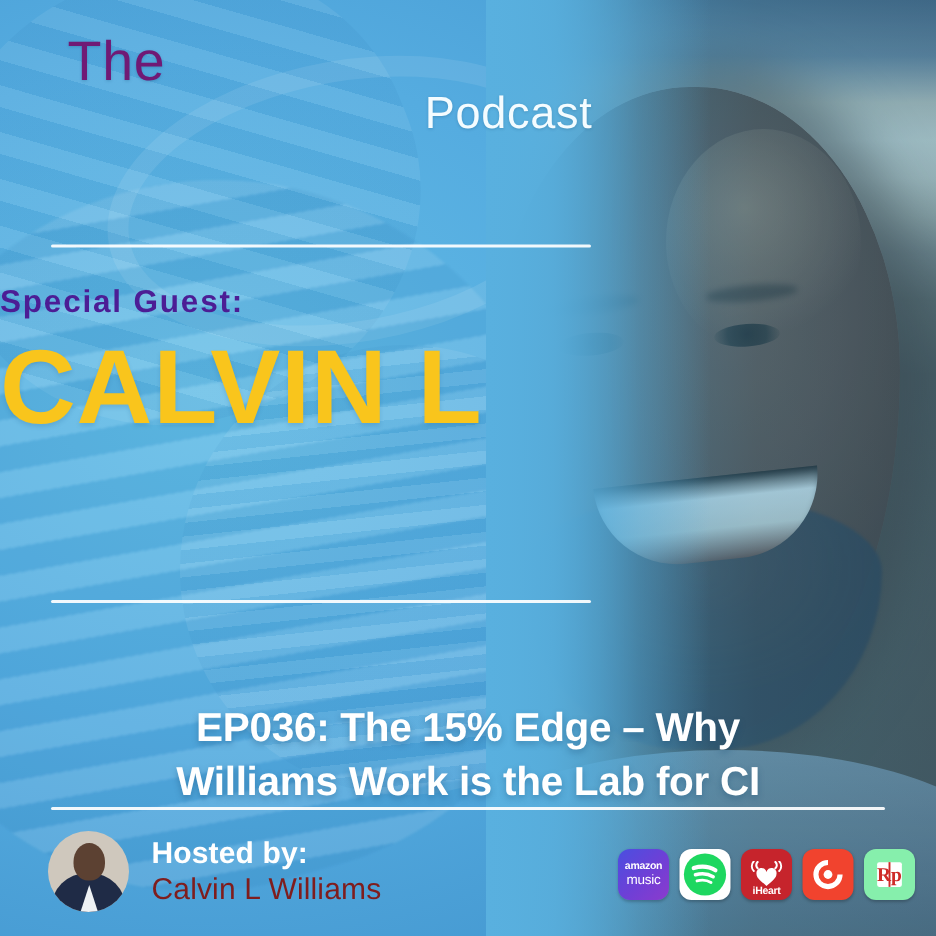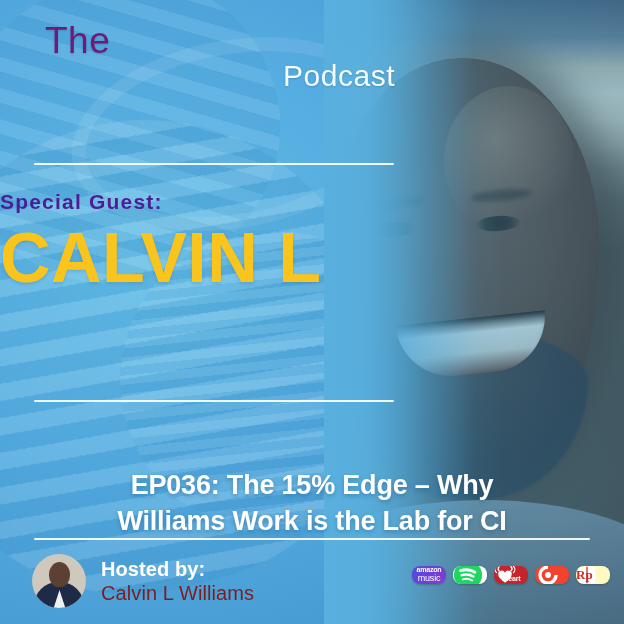--- a/index.html
+++ b/index.html
@@ -380,41 +380,41 @@
   .platforms {
     position: absolute;
     right: 14px;
     top: 566px;
     display: flex;
     align-items: center;
     gap: 7px;
   }
   .badge {
     width: 34px;
-    height: 18px;
+    height: 34px;
     border-radius: 8px;
     display: flex;
     align-items: center;
-    justify-content: flex-start;
+    justify-content: center;
     overflow: hidden;
     position: relative;
     box-shadow: 0 1px 2px rgba(0,0,0,0.22);
   }
   .badge-amazon {
     background: linear-gradient(135deg, #4a4fe0 0%, #6f3fd6 55%, #8b3bcd 100%);
     flex-direction: column;
     gap: 0px;
     color: #ffffff;
   }
   .badge-amazon .amz1 { font-size: 7px; font-weight: 700; line-height: 1; letter-spacing: -0.2px; }
   .badge-amazon .amz2 { font-size: 9px; font-weight: 400; line-height: 1.15; letter-spacing: -0.2px; }
   .badge-spotify { background: #ffffff; }
   .badge-iheart  { background: #c6242c; }
   .badge-pocket  { background: #f1432e; }
-  .badge-radiopublic { background: #fef9c3; }
+  .badge-radiopublic { background: #86efac; }
   .badge svg { display: block; }
   .rp-text {
     color: #ce2b28;
     font-weight: 700;
     font-size: 13px;
     font-family: "Liberation Serif", serif;
   }
   .iheart-text {
     position: absolute;
     bottom: 2px;

